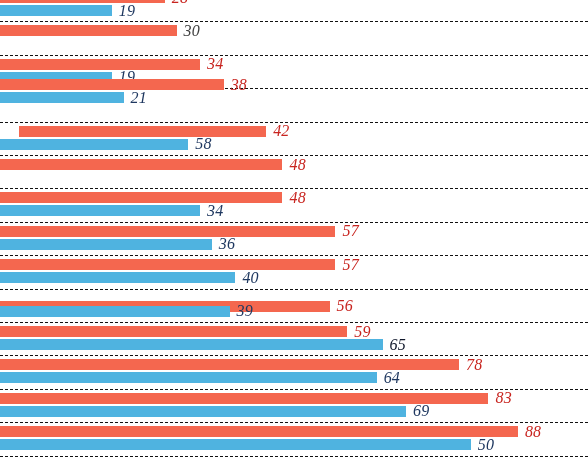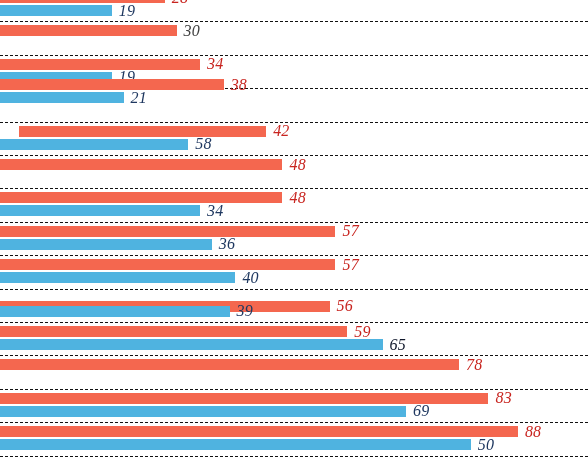--- a/index.html
+++ b/index.html
@@ -190,20 +190,24 @@
           <span class="bar blue" style="width: 382.525px; background: rgb(79, 179, 224);"></span>
           <span class="bar-label blue" style="color: #0f172a;">65</span>
         </div>
       </div>
       <div class="gridline" style="top: 355px; border-top-color: rgb(17, 17, 17);"></div>
       <div class="group" style="top: 359.4px; height: 33.4px;">
         <div class="bar-wrap" style="top: 0px;">
           <span class="bar red" style="width: 459.03px; background: rgb(244, 103, 79);"></span>
           <span class="bar-label red" style="color: rgb(200, 36, 31);">78</span>
         </div>
+        <div class="bar-wrap" style="top: 13px;">
+          <span class="bar blue" style="width: 376.64px; background: rgb(79, 179, 224);"></span>
+          <span class="bar-label blue" style="color: rgb(31, 56, 96);">64</span>
+        </div>
       </div>
       <div class="gridline" style="top: 389px; border-top-color: rgb(17, 17, 17);"></div>
       <div class="group" style="top: 392.8px; height: 33.4px;">
         <div class="bar-wrap" style="top: 0px;">
           <span class="bar red" style="width: 488.455px; background: rgb(244, 103, 79);"></span>
           <span class="bar-label red" style="color: rgb(200, 36, 31);">83</span>
         </div>
         <div class="bar-wrap" style="top: 13px;">
           <span class="bar blue" style="width: 406.065px; background: rgb(79, 179, 224);"></span>
           <span class="bar-label blue" style="color: rgb(31, 56, 96);">69</span>

